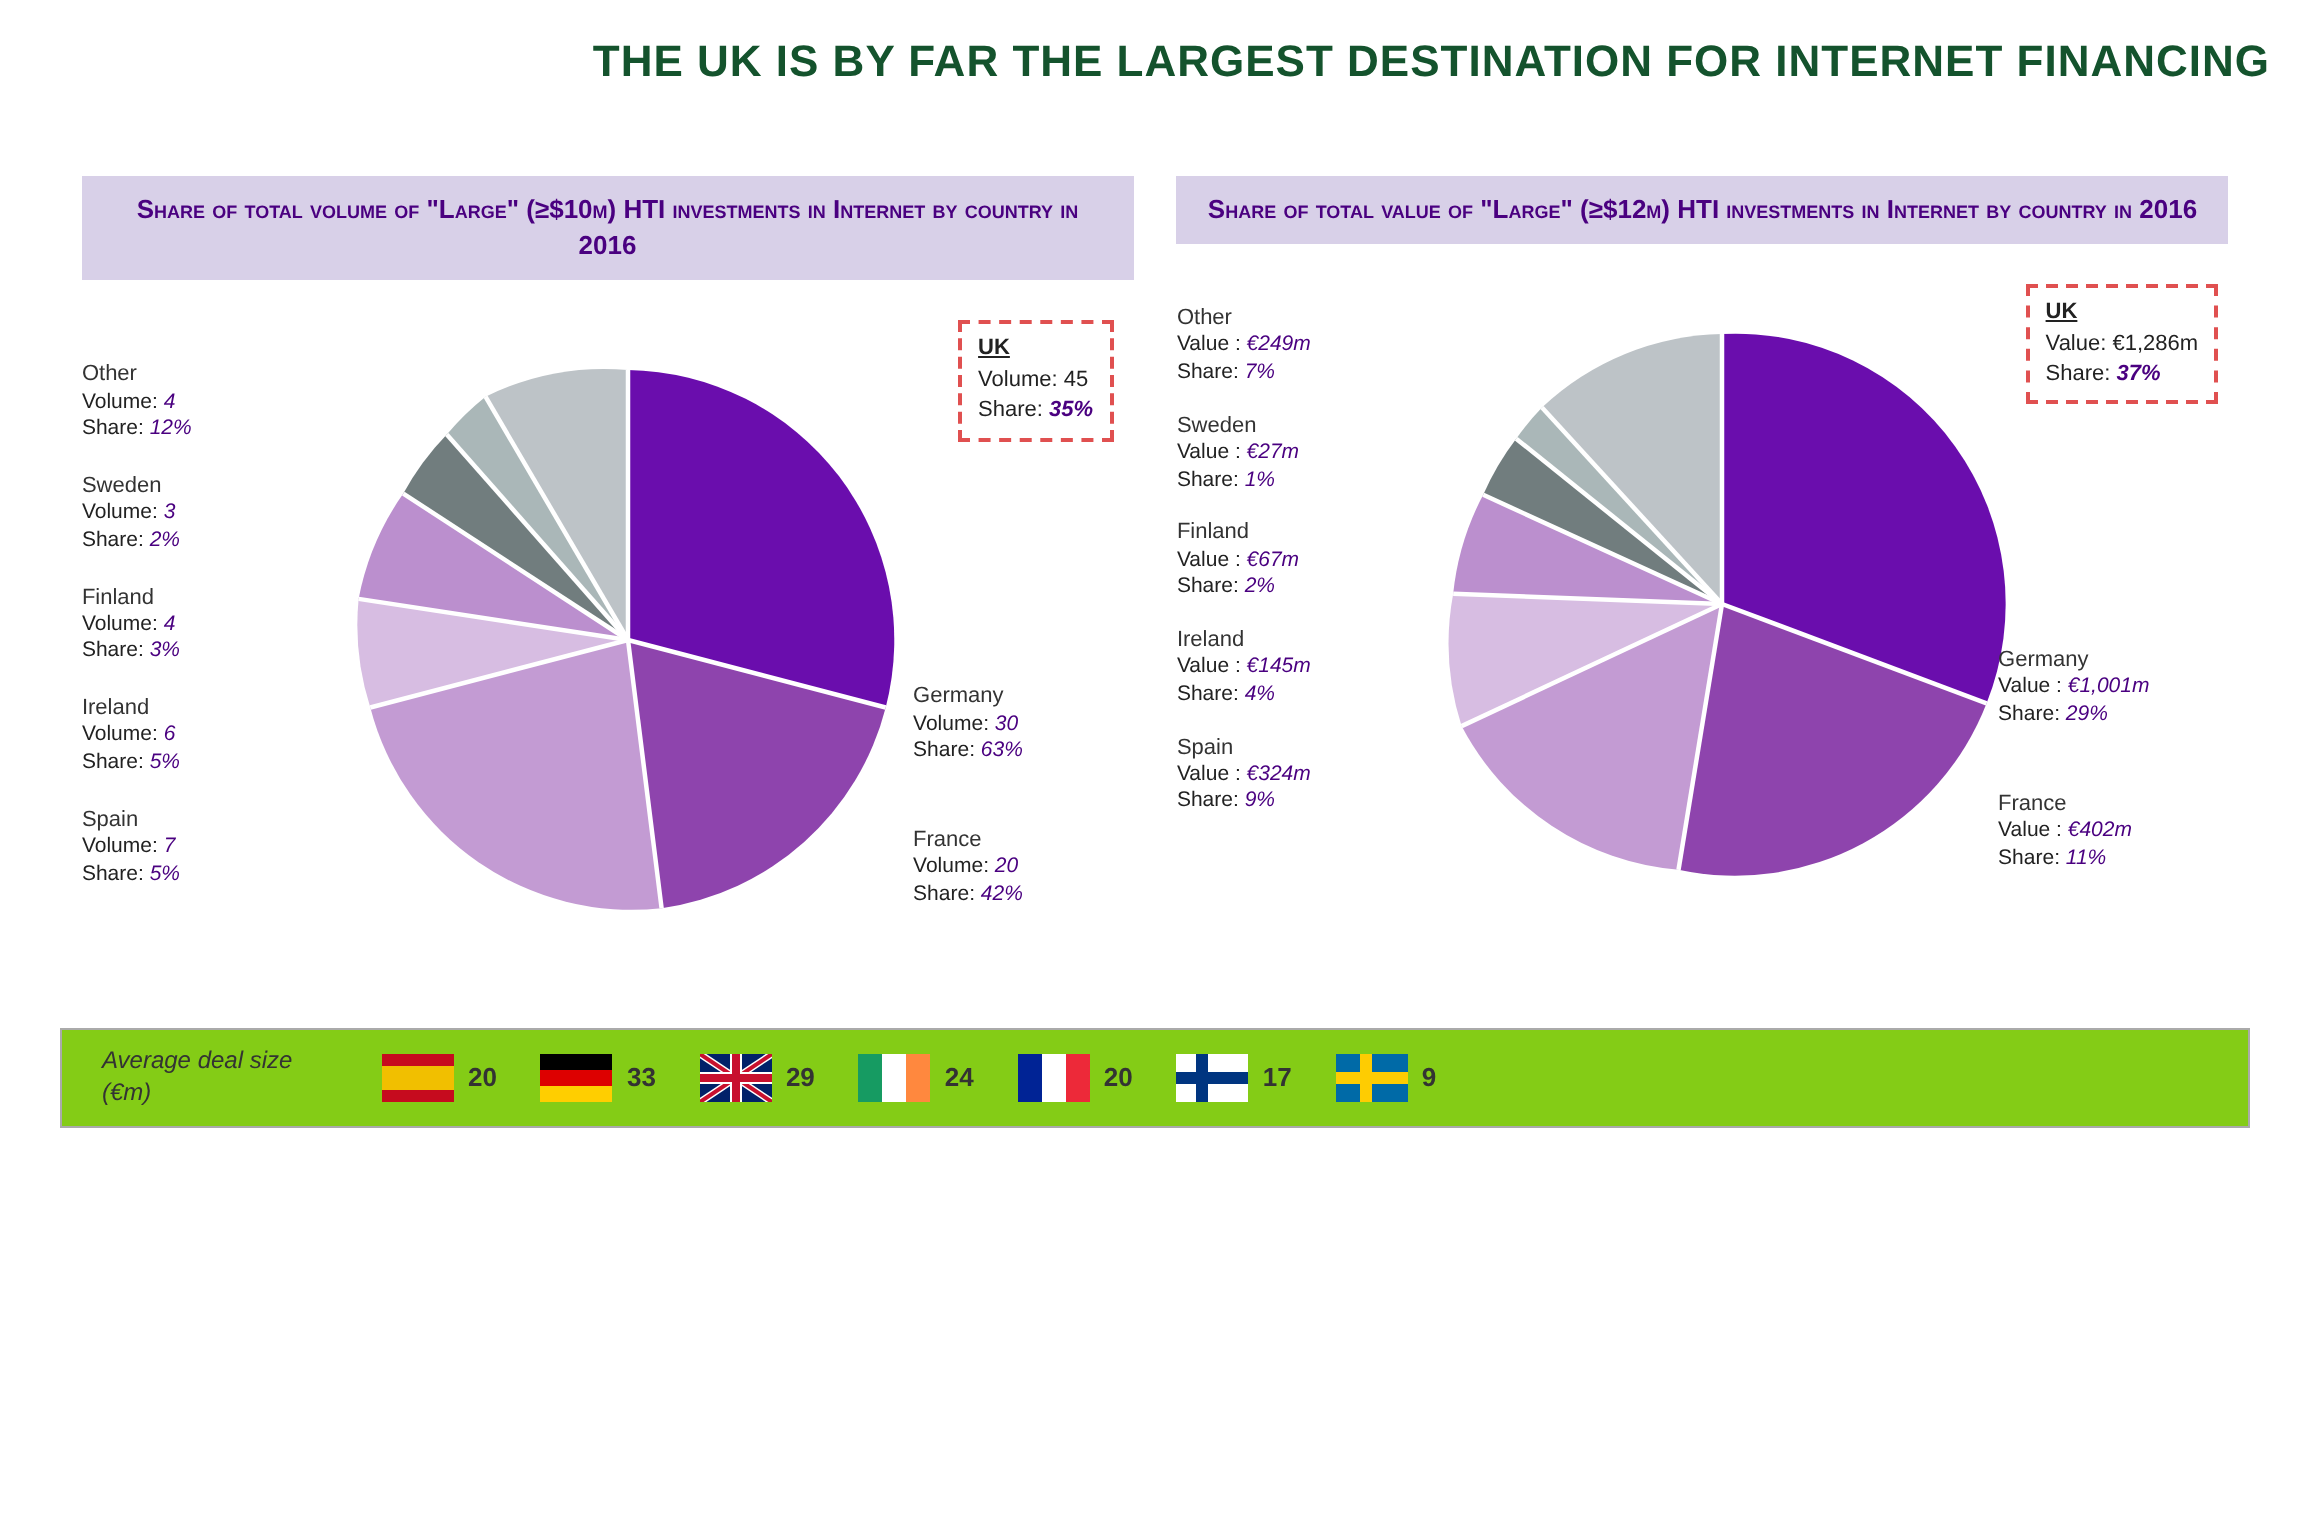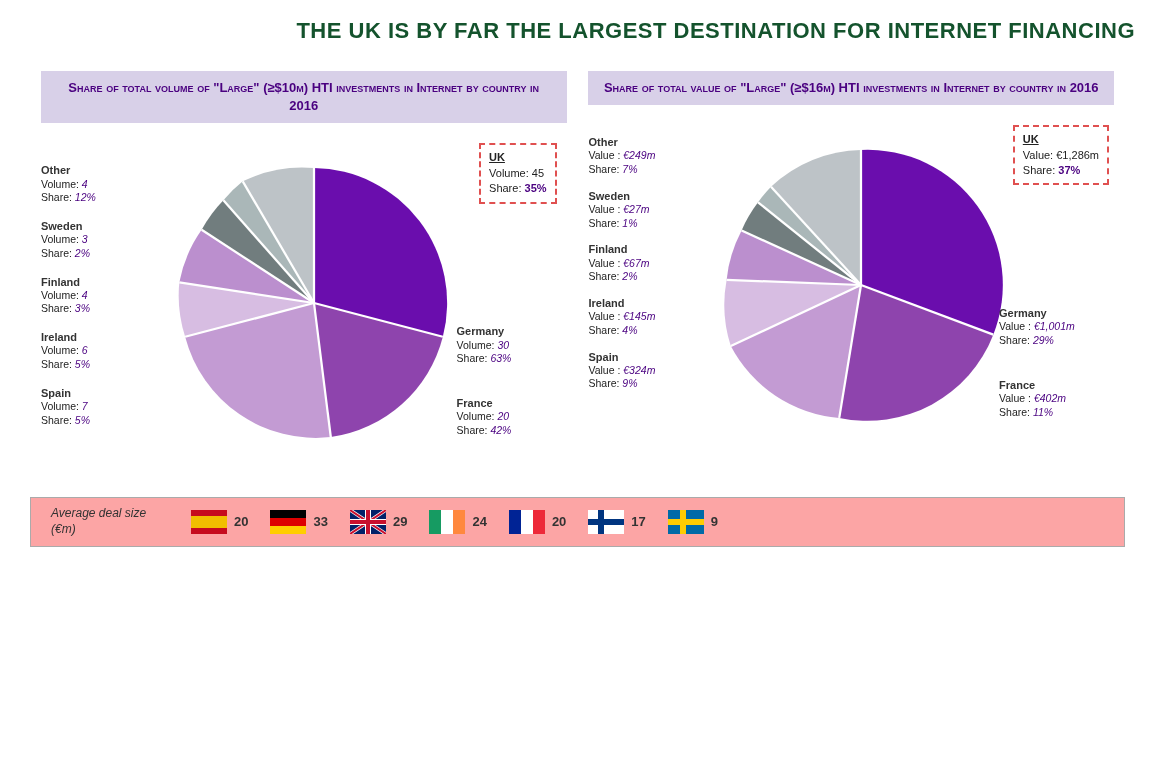--- a/index.html
+++ b/index.html
@@ -15,21 +15,21 @@
       font-size: 22px;
       font-weight: bold;
       color: #14532d;
       padding: 18px 20px 10px;
       letter-spacing: 0.5px;
     }
     .charts-row {
       display: flex;
       justify-content: space-around;
       padding: 12px 30px;
-      margin-top: 5px;
+      margin-top: 22px;
     }
     .chart-section {
       width: 48%;
       display: flex;
       flex-direction: column;
       align-items: center;
     }
     .chart-subtitle {
       background: #d8d0e8;
       color: #4a0080;
@@ -60,21 +60,21 @@
       width: 300px;
       height: 300px;
     }
     .label-item {
       font-size: 10.5px;
       color: #222;
       margin-bottom: 6px;
       line-height: 1.3;
     }
     .label-item .country-name {
-      font-weight: bold;
+      font-weight: normal;
       color: #333;
       font-size: 11px;
     }
     .label-item .highlight {
       font-weight: normal;
       font-style: italic;
       color: #4a0080;
     }
     .uk-callout {
       position: absolute;
@@ -85,29 +85,30 @@
       color: #222;
       line-height: 1.4;
     }
     .uk-callout .uk-title {
       font-weight: bold;
       text-decoration: underline;
       color: #222;
     }
     .uk-callout .highlight {
       font-weight: bold;
+      font-style: italic;
       color: #4a0080;
     }
     .bottom-bar {
       display: flex;
       align-items: center;
       border: 1px solid #aaa;
       margin: 12px 30px 0;
       padding: 8px 20px;
-      background: #fca5a5;
+      background: #84cc16;
     }
     .bottom-bar .avg-label {
       font-style: italic;
       font-size: 12px;
       color: #333;
       margin-right: 20px;
       width: 120px;
       line-height: 1.3;
     }
     .country-item {
@@ -213,21 +214,21 @@
           <div>Volume: <span class="highlight">20</span></div>
           <div>Share: <span class="highlight">42%</span></div>
         </div>
       </div>
 
     </div>
   </div>
 
   <div class="chart-section">
     <div class="chart-subtitle">
-      <span class="small-caps">Share of total value of "Large" (≥$16m) HTI investments in Internet by country in 2016</span>
+      <span class="small-caps">Share of total value of "Large" (≥$12m) HTI investments in Internet by country in 2016</span>
     </div>
     <div class="chart-area" style="height:340px; width:100%; position:relative;">
 
       <div class="uk-callout" style="top:10px; right:5px;">
         <div class="uk-title">UK</div>
         <div><span>Value: €1,286m</span></div>
         <div>Share: <span class="highlight">37%</span></div>
       </div>
 
       <div style="position:absolute; left:0; top:20px; width:130px;">

